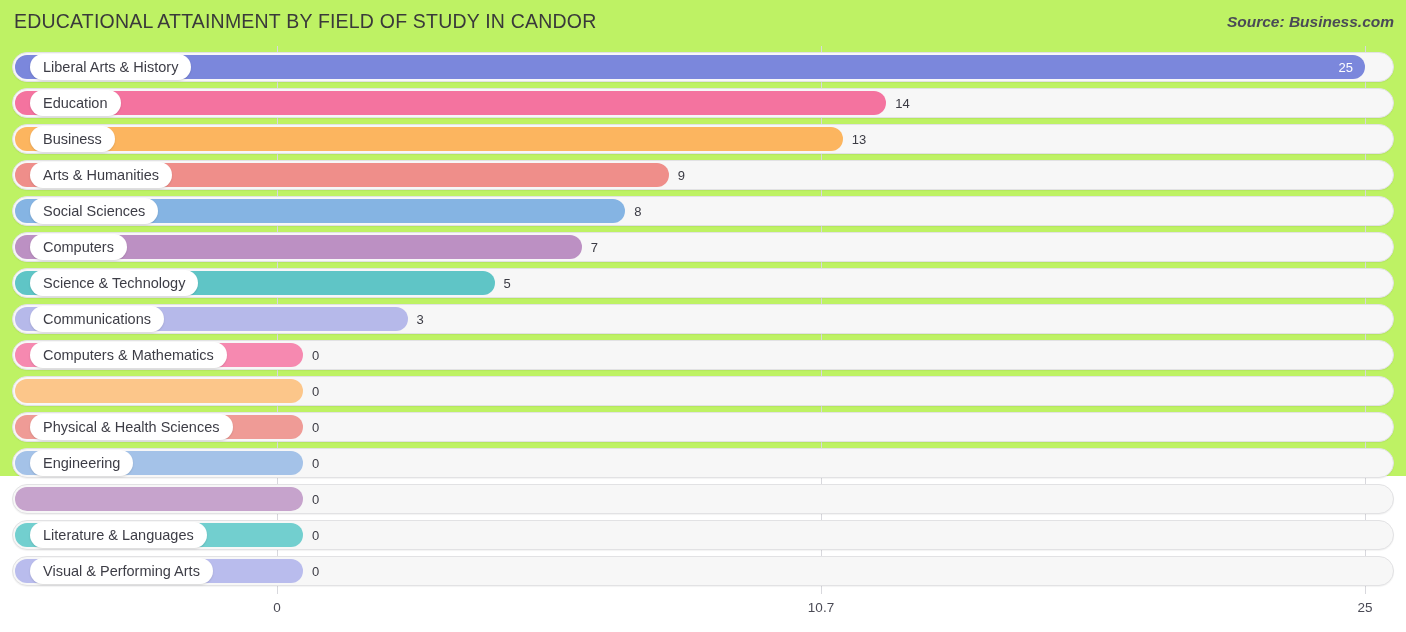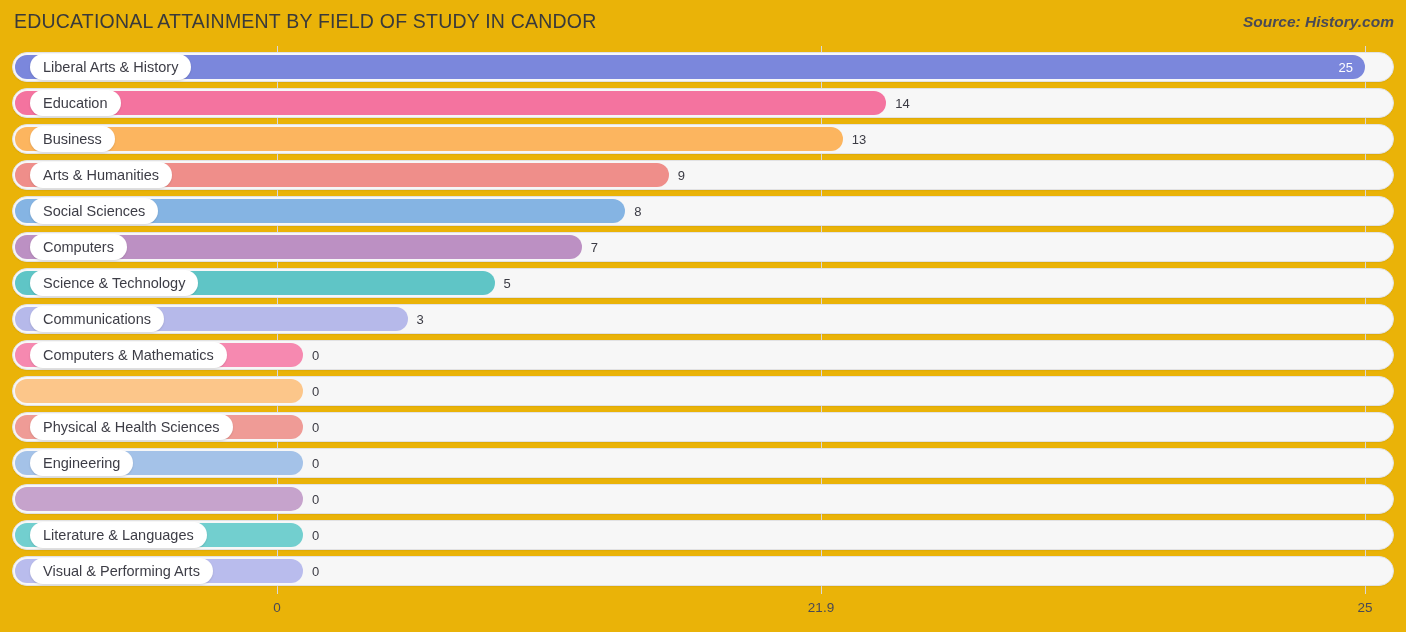--- a/index.html
+++ b/index.html
@@ -5,22 +5,22 @@
   * { box-sizing: border-box; }
   html, body {
     margin: 0; padding: 0;
     width: 1406px; height: 632px;
     background: #ffffff;
     font-family: "Liberation Sans", sans-serif;
     overflow: hidden;
   }
   #page {
     position: relative;
-    width: 1406px; height: 632px;
-    background: #eab308;
+    width: 1406px; height: 476px;
+    background: #bef264;
   }
 
   
   #chart-title {
     position: absolute;
     left: 14px; top: 10px;
     font-size: 19.5px;
     letter-spacing: 0.2px;
     color: #3a3a3a;
     font-weight: 400;
@@ -118,21 +118,21 @@
     transform: translateX(-50%);
     white-space: nowrap;
   }
 </style>
 </head>
 <body>
 
 <div id="page">
 
   <div id="chart-title">EDUCATIONAL ATTAINMENT BY FIELD OF STUDY IN CANDOR</div>
-  <div id="source-label">Source: History.com</div>
+  <div id="source-label">Source: Business.com</div>
 
   <div id="plot">
       <div class="gridline" style="left: 277px;"></div>
       <div class="gridline" style="left: 821px;"></div>
       <div class="gridline" style="left: 1365px;"></div>
       <div class="row" style="top: 6px;">
         <div class="track"></div>
         <div class="bar" style="width: 1350px; background: rgb(123, 135, 220);">
           <div class="bar-value-in">25</div>
         </div>
@@ -243,17 +243,17 @@
         <div class="bar" style="width: 288px; background: rgb(185, 188, 237);"></div>
         <div class="bar-value-out" style="left: 300px;">0</div>
         <div class="cat-pill">
           <span>Visual &amp; Performing Arts</span>
         </div>
       </div>
     </div>
 
   <div id="axis">
       <div class="tick" style="left: 277px;">0</div>
-      <div class="tick" style="left: 821px;">21.9</div>
+      <div class="tick" style="left: 821px;">10.7</div>
       <div class="tick" style="left: 1365px;">25</div>
     </div>
 
 </div>
 
 </body></html>

